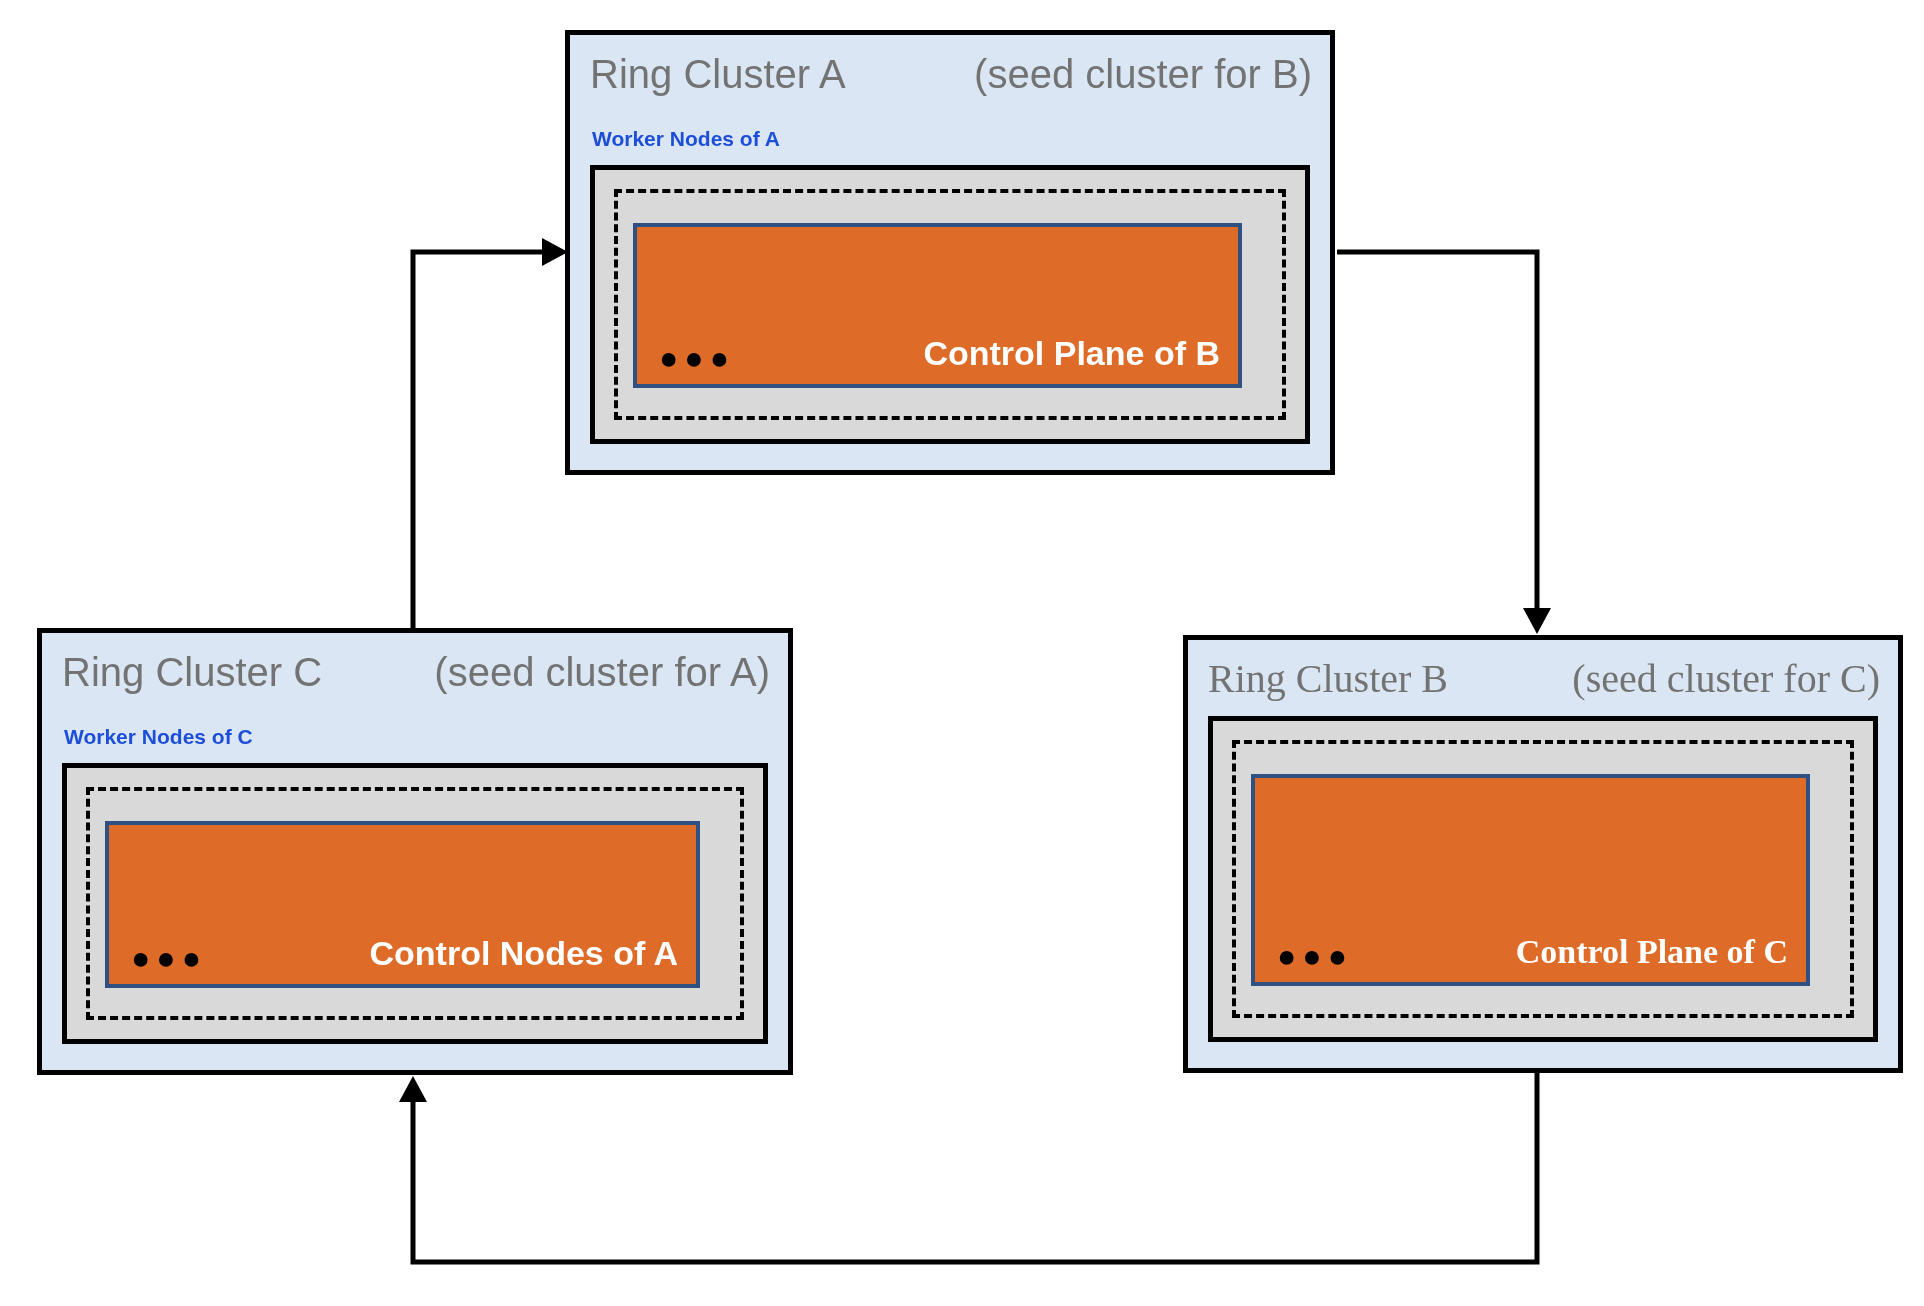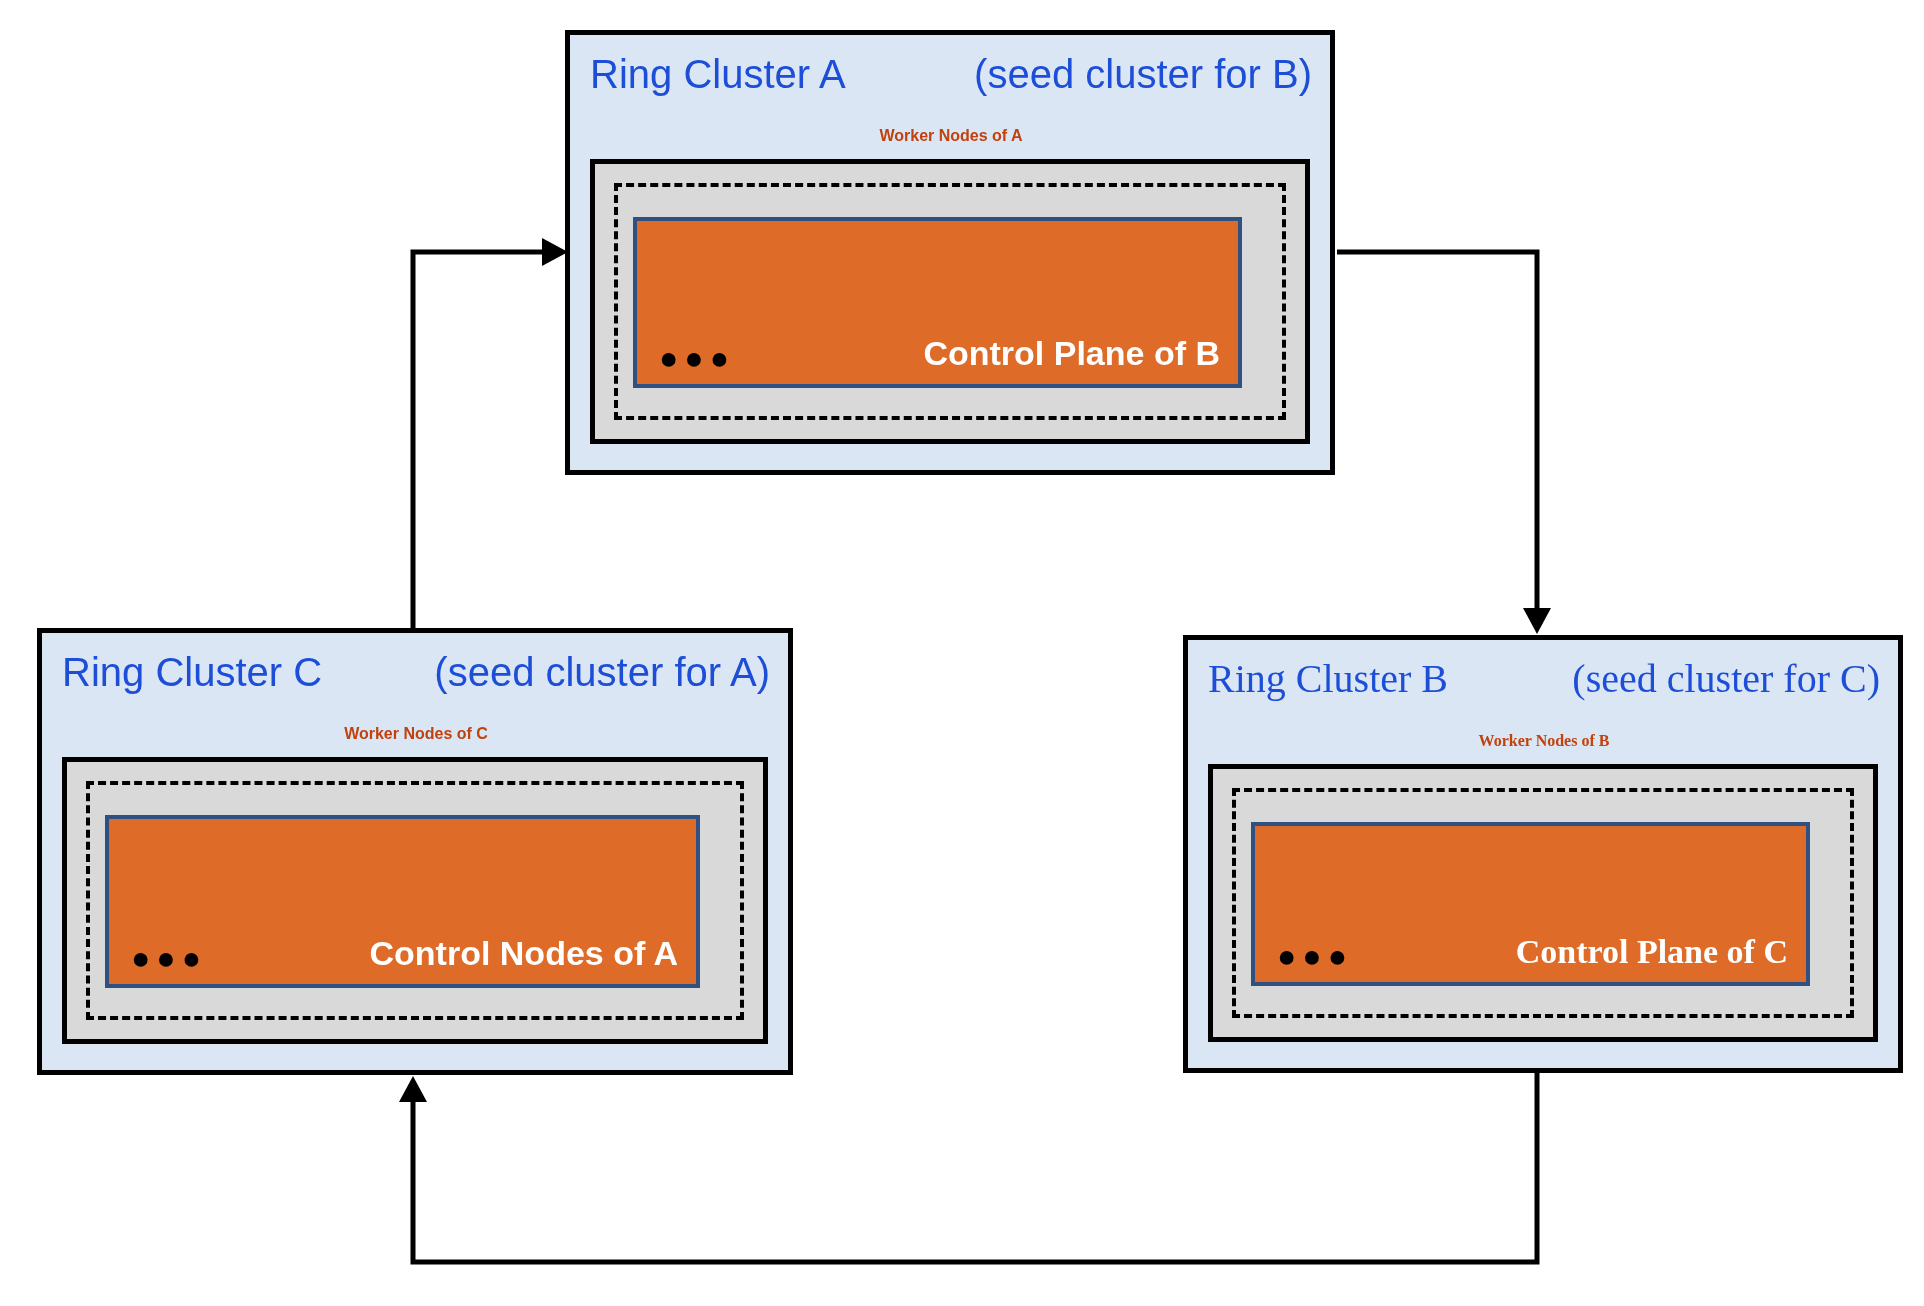--- a/index.html
+++ b/index.html
@@ -23,29 +23,28 @@
   .cluster-a { left:565px; top:30px;  width:770px; height:445px; }
   .cluster-c { left:37px;  top:628px; width:756px; height:447px; }
   .cluster-b { left:1183px;top:635px; width:720px; height:438px;font-family:Liberation Serif, serif; }
 
   .title-row {
     display:flex;
     justify-content:space-between;
     padding:16px 18px 0 20px;
     font-size:40px;
     line-height:1.15;
-    color:#1d4ed8;
+    color:#737373;
     white-space:nowrap;
   }
   .worker-label {
     padding:30px 20px 0 22px;
-    font-size:16px;
+    font-size:21px;
     font-weight:bold;
-    color:#c2410c;
-    text-align:center;
+    color:#1d4ed8;
   }
   .nodes-box {
     flex:1;
     margin:14px 20px 26px 20px;
     background:#d9d9d9;
     border:5px solid #000;
     box-sizing:border-box;
     padding:19px;
   }
   .dashed-box {
@@ -130,21 +129,20 @@
         </div>
       </div>
     </div>
   </div>
 
   <div class="cluster cluster-b">
     <div class="title-row">
       <span>Ring Cluster B</span>
       <span>(seed cluster for C)</span>
     </div>
-    <div class="worker-label">Worker Nodes of B</div>
     <div class="nodes-box">
       <div class="dashed-box">
         <div class="orange-box">
           <span class="dots">●●●</span>
           <span class="cp-label">Control Plane of C</span>
         </div>
       </div>
     </div>
   </div>
 

